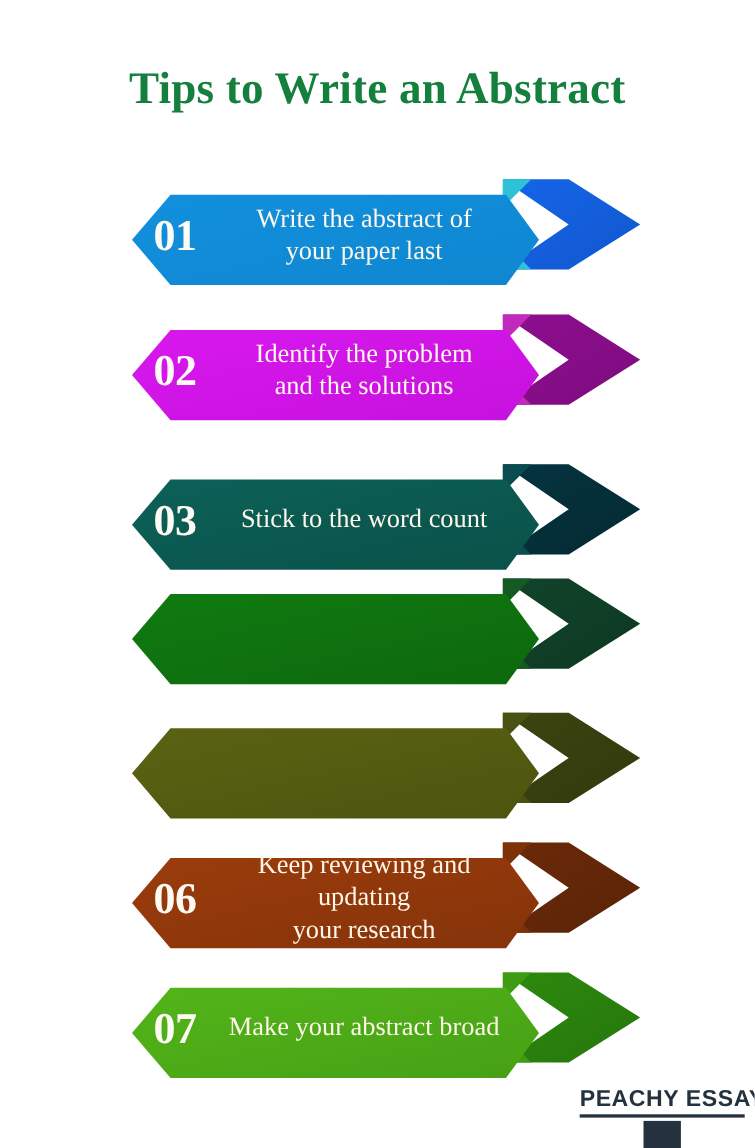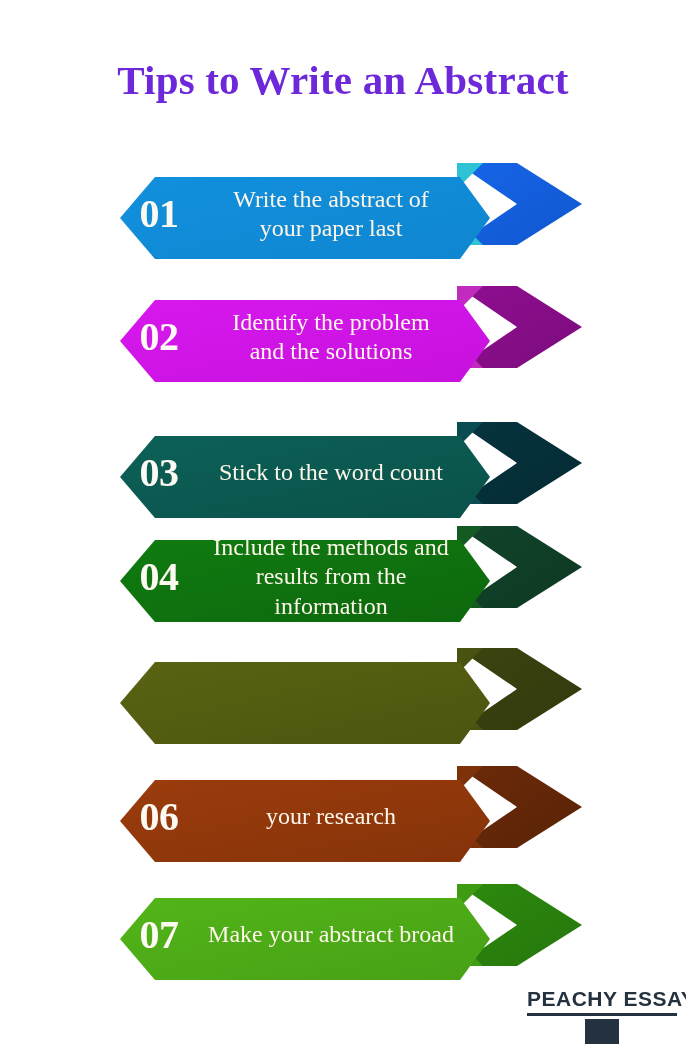--- a/index.html
+++ b/index.html
@@ -130,21 +130,21 @@
     letter-spacing: 0.6px;
     color: #24323f;
     white-space: nowrap;
   }
 </style>
 </head>
 <body style="background: rgb(255, 255, 255);">
 
 <div id="infographic">
 
-  <div id="title" style="color: #6d28d9;">Tips to Write an Abstract</div>
+  <div id="title" style="color: #15803d;">Tips to Write an Abstract</div>
 
   <div id="rows">
       <div class="row" style="top: 155px;">
         <svg class="row-svg" width="686" height="118" viewBox="0 0 686 118">
           <defs>
             <linearGradient id="bodyG0" x1="0" y1="0" x2="1" y2="1">
               <stop offset="0%" stop-color="#1290dd"></stop>
               <stop offset="100%" stop-color="#0f86d0"></stop>
             </linearGradient>
             <linearGradient id="chevG0" x1="0" y1="0" x2="1" y2="1">
@@ -224,27 +224,20 @@
             <linearGradient id="chevG3" x1="0" y1="0" x2="1" y2="1">
               <stop offset="0%" stop-color="#11442a"></stop>
               <stop offset="100%" stop-color="#0e3823"></stop>
             </linearGradient>
           </defs>
           <path d="M 437 8 L 497 8 L 562 49 L 497 90 L 437 90 L 497 49 Z" fill="url(#chevG3)"></path>
           <path d="M 437 8 L 463 8 L 437 34 Z" fill="#135a23"></path>
           <path d="M 437 90 L 463 90 L 437 64 Z" fill="#135a23"></path>
           <path d="M 135 22 L 440 22 L 470 63 L 440 104 L 135 104 L 100 63 Z" fill="url(#bodyG3)"></path>
         </svg>
-        <div class="row-content">
-          <div class="num">04</div>
-          <div class="label">
-            <div>Include the methods and</div>
-            <div>results from the information</div>
-          </div>
-        </div>
       </div>
       <div class="row" style="top: 640px;">
         <svg class="row-svg" width="686" height="118" viewBox="0 0 686 118">
           <defs>
             <linearGradient id="bodyG4" x1="0" y1="0" x2="1" y2="1">
               <stop offset="0%" stop-color="#5a6312"></stop>
               <stop offset="100%" stop-color="#4c540f"></stop>
             </linearGradient>
             <linearGradient id="chevG4" x1="0" y1="0" x2="1" y2="1">
               <stop offset="0%" stop-color="#3c4410"></stop>
@@ -270,20 +263,21 @@
             </linearGradient>
           </defs>
           <path d="M 437 8 L 497 8 L 562 49 L 497 90 L 437 90 L 497 49 Z" fill="url(#chevG5)"></path>
           <path d="M 437 8 L 463 8 L 437 34 Z" fill="#7e3209"></path>
           <path d="M 437 90 L 463 90 L 437 64 Z" fill="#7e3209"></path>
           <path d="M 135 22 L 440 22 L 470 63 L 440 104 L 135 104 L 100 63 Z" fill="url(#bodyG5)"></path>
         </svg>
         <div class="row-content">
           <div class="num">06</div>
           <div class="label">
+            <div>Keep reviewing and updating</div>
             <div>your research</div>
           </div>
         </div>
       </div>
       <div class="row" style="top: 876px;">
         <svg class="row-svg" width="686" height="118" viewBox="0 0 686 118">
           <defs>
             <linearGradient id="bodyG6" x1="0" y1="0" x2="1" y2="1">
               <stop offset="0%" stop-color="#52b519"></stop>
               <stop offset="100%" stop-color="#47a015"></stop>

